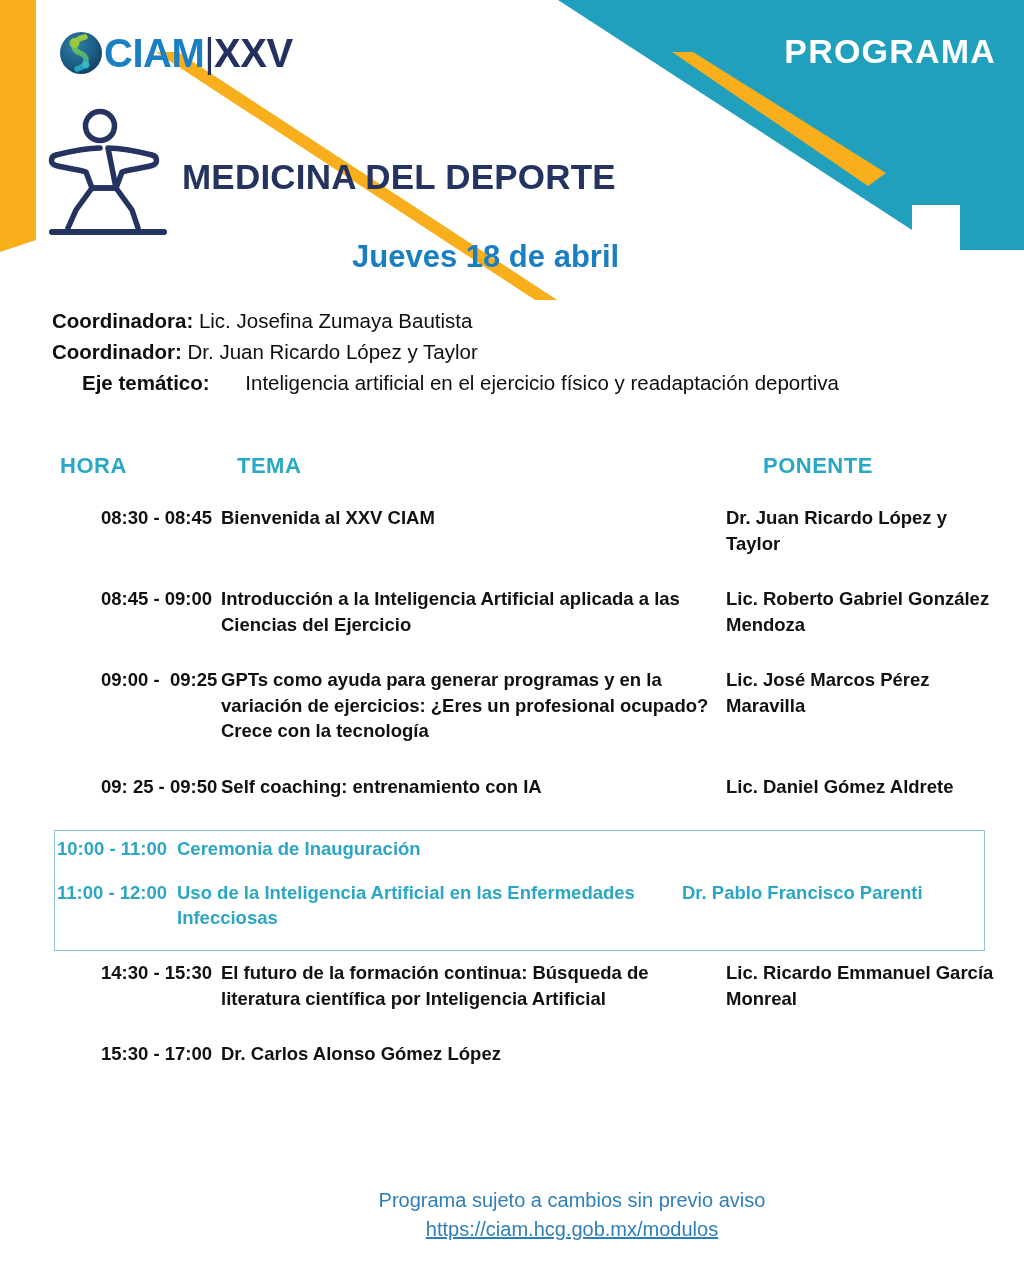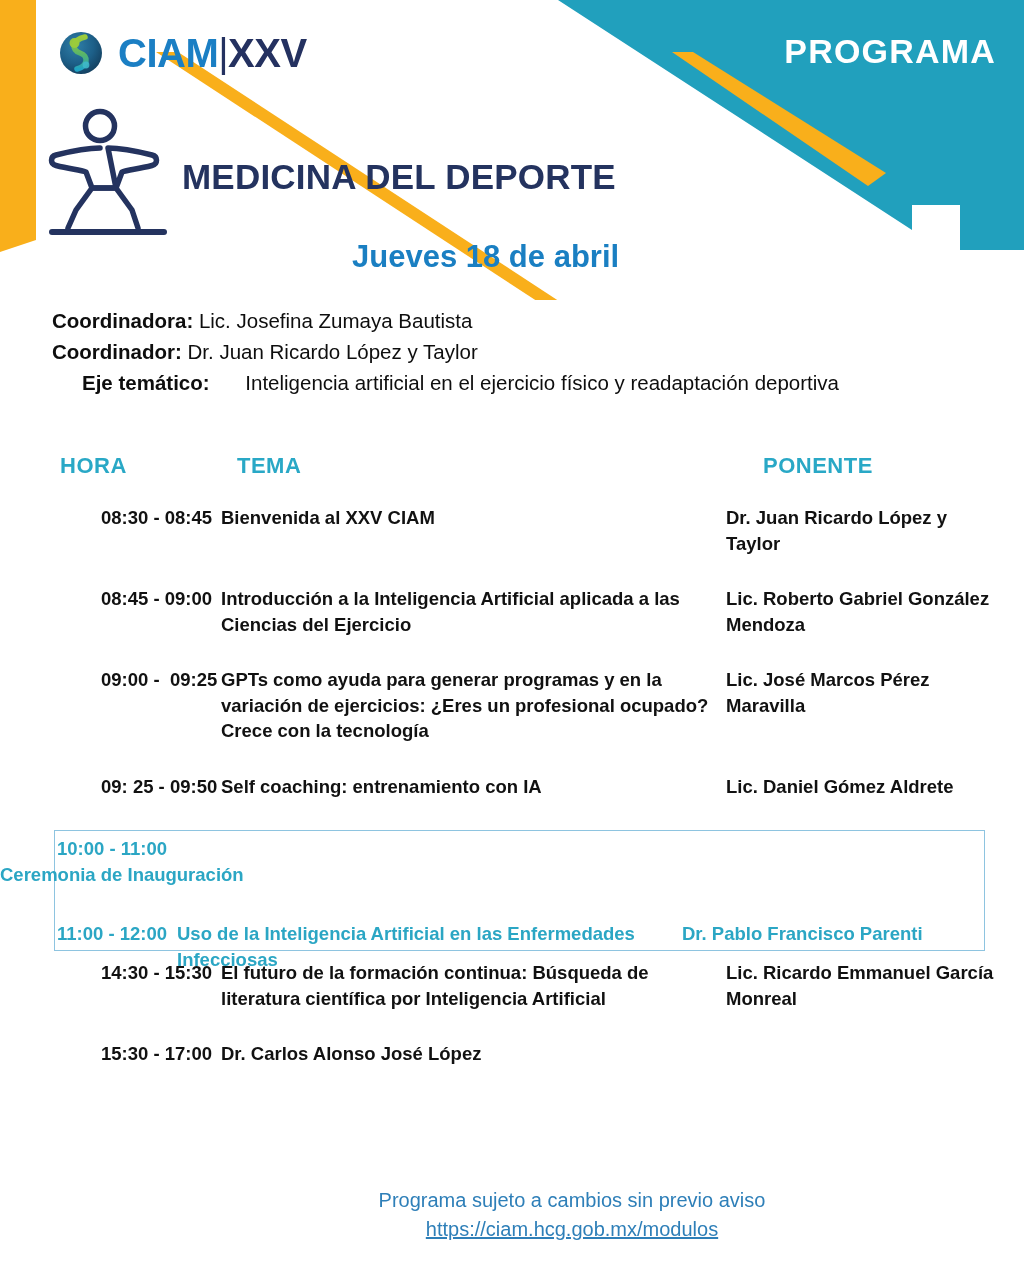--- a/index.html
+++ b/index.html
@@ -30,21 +30,21 @@
     left: 0; top: 0;
     width: 36px; height: 252px;
   }
 
   
   .logo-wrap {
     position: absolute;
     left: 58px; top: 30px;
     display: flex;
     align-items: center;
-    gap: 14px;
+    gap: 0;
   }
   .logo-mark { width: 46px; height: 46px; display:block; }
   .logo-text {
     font-size: 40px;
     font-weight: bold;
     letter-spacing: -0.5px;
     line-height: 1;
     white-space: nowrap;
   }
   .logo-ciam { color: #1b7fc4; }
@@ -167,21 +167,21 @@
   }
   .hl-rows {
     position: absolute;
     left: 0; top: 836px;
     width: 1024px;
   }
   .hl-rows .row {
     color: #2ba6c4;
     font-weight: 600;
   }
-  .hl-rows .row.first { margin-bottom: 34px; flex-direction: column; }
+  .hl-rows .row.first { margin-bottom: 18px; }
 
   
   .footer {
     position: absolute;
     left: 0; top: 1186px;
     width: 1024px;
     text-align: center;
     color: #2e7fb8;
     font-size: 20px;
     line-height: 1.45;
@@ -320,21 +320,21 @@
   </div>
 
   <div class="rows" style="top:960px;">
     <div class="row plain">
       <div class="c-hora">14:30 - 15:30</div>
       <div class="c-tema">El  futuro de la formación continua: Búsqueda de literatura científica por Inteligencia Artificial</div>
       <div class="c-pon">Lic. Ricardo Emmanuel García Monreal</div>
     </div>
     <div class="row plain">
       <div class="c-hora">15:30 - 17:00</div>
-      <div class="c-pon">Dr. Carlos Alonso José López</div>
+      <div class="c-pon">Dr. Carlos Alonso Gómez López</div>
     </div>
   </div>
 
   <div class="footer">
     <div class="footer-inner">
       <span class="footer-note">Programa sujeto a cambios sin previo aviso</span>
       <a class="url" href="#">https://ciam.hcg.gob.mx/modulos</a>
     </div>
   </div>
 

